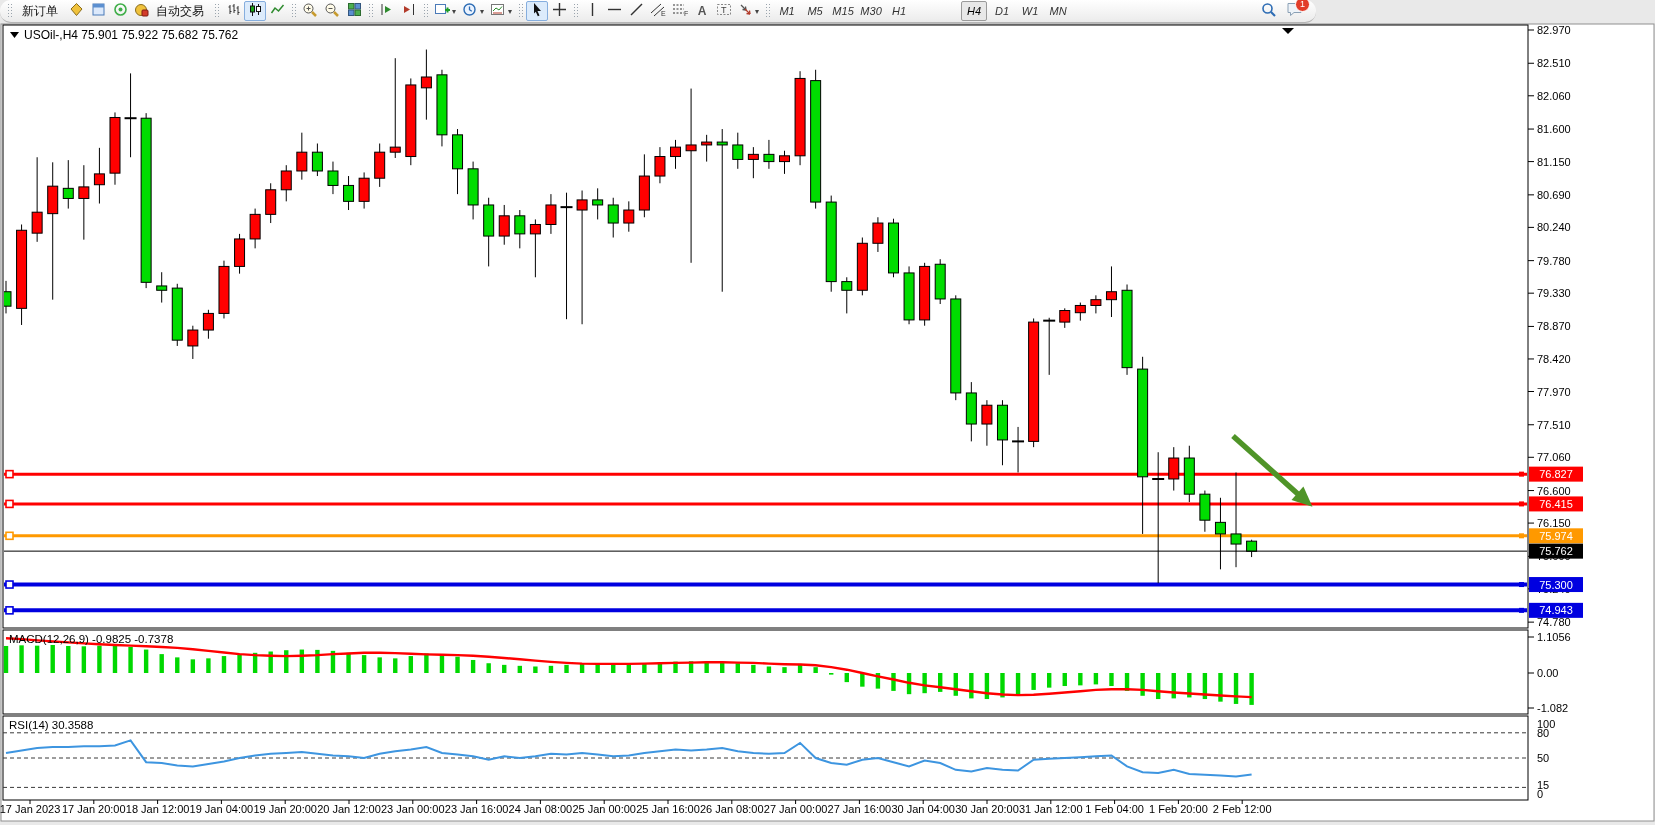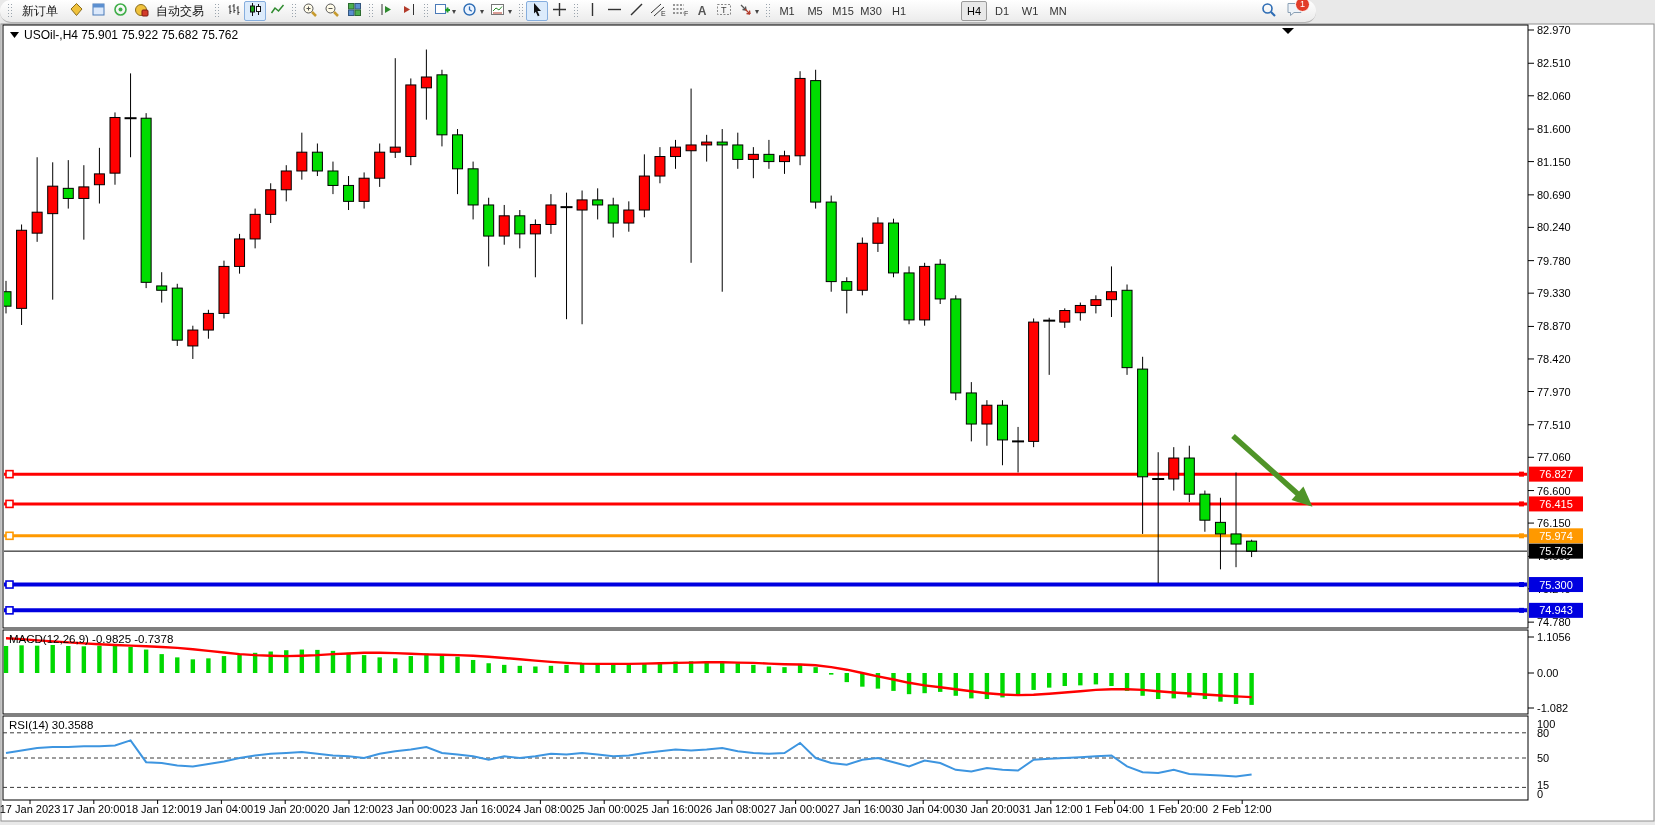--- a/index.html
+++ b/index.html
@@ -12,21 +12,21 @@
   .tb-grip{width:5px;height:16px;margin:0 3px;
            background-image:radial-gradient(#9aa4ad 35%,transparent 40%);
            background-size:3px 3px;}
   .tb-btn{height:20px;min-width:22px;display:flex;align-items:center;justify-content:center;
           border:1px solid transparent;border-radius:2px;padding:0 2px;box-sizing:border-box;
           font-size:12px;color:#222;cursor:default;}
   .tb-btn.pressed{background:#dcebfb;border-color:#86aede;}
   .tb-text{font-size:12px;color:#111;padding:0 4px;white-space:nowrap;}
   .tb-dd{font-size:8px;color:#444;margin-left:2px;}
   .tf-btn{height:18px;min-width:24px;display:flex;align-items:center;justify-content:center;
-          font-size:11px;color:#333;border:1px solid transparent;margin:0 1px;}
+          font-size:11px;color:#333;border:1px solid transparent;margin:0 1px;font-style:italic;}
   .tf-btn.active{background:#e8e8e8;border:1px solid #9a9a9a;border-radius:2px;color:#000;margin-left:48px;}
   .tb-right{margin-left:auto;display:flex;align-items:center;}
   .badge{position:absolute;top:-4px;right:-6px;width:13px;height:13px;border-radius:50%;
          background:#e23d2a;color:#fff;font-size:9px;display:flex;align-items:center;
          justify-content:center;border:1px solid #fff;}
   .chat-wrap{position:relative;margin:0 8px 0 6px;}
   
   #chart-wrap{position:absolute;top:23px;left:0;width:1655px;height:802px;}
   svg text{font-family:"Liberation Sans",sans-serif;}
 </style>

